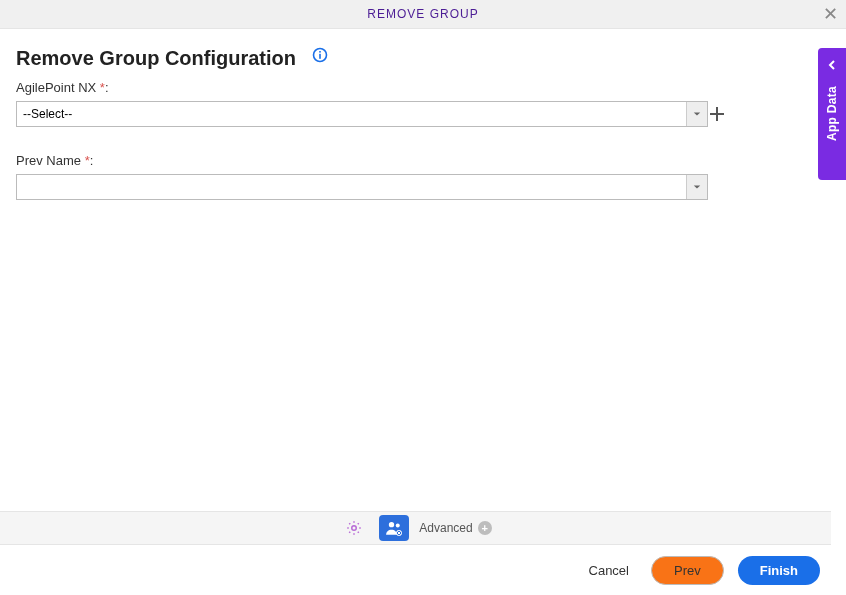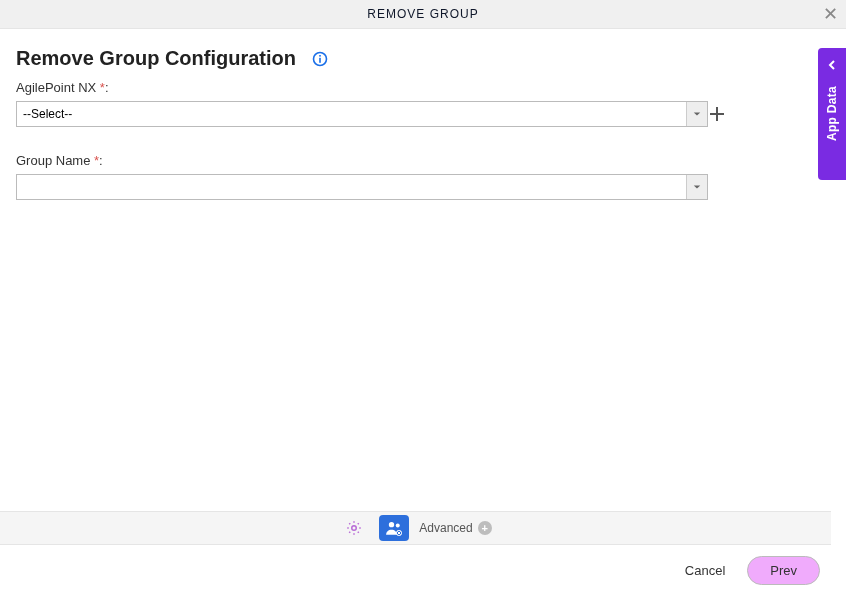--- a/index.html
+++ b/index.html
@@ -18,36 +18,36 @@
     height: 28px;
     display: flex;
     align-items: center;
     justify-content: center;
     position: relative;
     border-bottom: 1px solid #e5e5e5;
   }
   .header .title {
     font-size: 12px;
     letter-spacing: 1px;
-    color: #0f172a;
+    color: #4c1d95;
   }
   .header .close {
     position: absolute;
     right: 8px;
     top: 50%;
     transform: translateY(-50%);
     font-size: 18px;
     color: #888;
     cursor: pointer;
     line-height: 1;
   }
   .page-title-row {
     padding: 18px 16px 10px 16px;
     display: flex;
-    align-items: center;
+    align-items: flex-start;
     gap: 16px;
   }
   .page-title-row h1 {
     margin: 0;
     font-size: 20px;
     font-weight: 700;
     color: #222;
   }
   .info-icon {
     width: 16px;
@@ -180,21 +180,21 @@
   }
   .btn-link {
     background: none;
     border: none;
     color: #333;
     font-size: 13px;
     cursor: pointer;
     padding: 6px 8px;
   }
   .btn-outline {
-    background: #f0abfc;
+    background: #f97316;
     border: 1px solid #bbb;
     color: #333;
     font-size: 13px;
     cursor: pointer;
     padding: 6px 22px;
     border-radius: 16px;
   }
   .btn-primary {
     background: #1a6fe8;
     border: none;
@@ -269,21 +269,21 @@
       <button class="plus-btn">
         <svg viewBox="0 0 16 16" width="16" height="16">
             <path d="M7 1h2v6h6v2H9v6H7V9H1V7h6z" fill="#555"></path>
           </svg>
       </button>
     </div>
   </div>
 
   <div class="form-group">
     <div class="form-label">
-      <span>Group Name</span> <span class="required">*</span>:
+      <span>Prev Name</span> <span class="required">*</span>:
     </div>
     <div class="field-row">
       <div class="select-wrap">
         <input type="text" value="" style="">
         <div class="select-caret">
           <svg viewBox="0 0 10 10">
               <path d="M1 3 L5 7 L9 3 Z"></path>
             </svg>
         </div>
       </div>
@@ -310,20 +310,21 @@
   </div>
   <div class="advanced">
     <span>Advanced</span>
     <span class="plus-circle">+</span>
   </div>
 </div>
 
 <div class="footer">
   <button class="btn-link">Cancel</button>
   <button class="btn-outline">Prev</button>
+  <button class="btn-primary">Finish</button>
 </div>
 
 <div class="side-panel">
   <span class="chev">
     <svg viewBox="0 0 10 10" width="10" height="10">
         <path d="M7 1 L3 5 L7 9" fill="none" stroke="#fff" stroke-width="2"></path>
       </svg>
   </span>
   <span class="label">App Data</span>
 </div>

